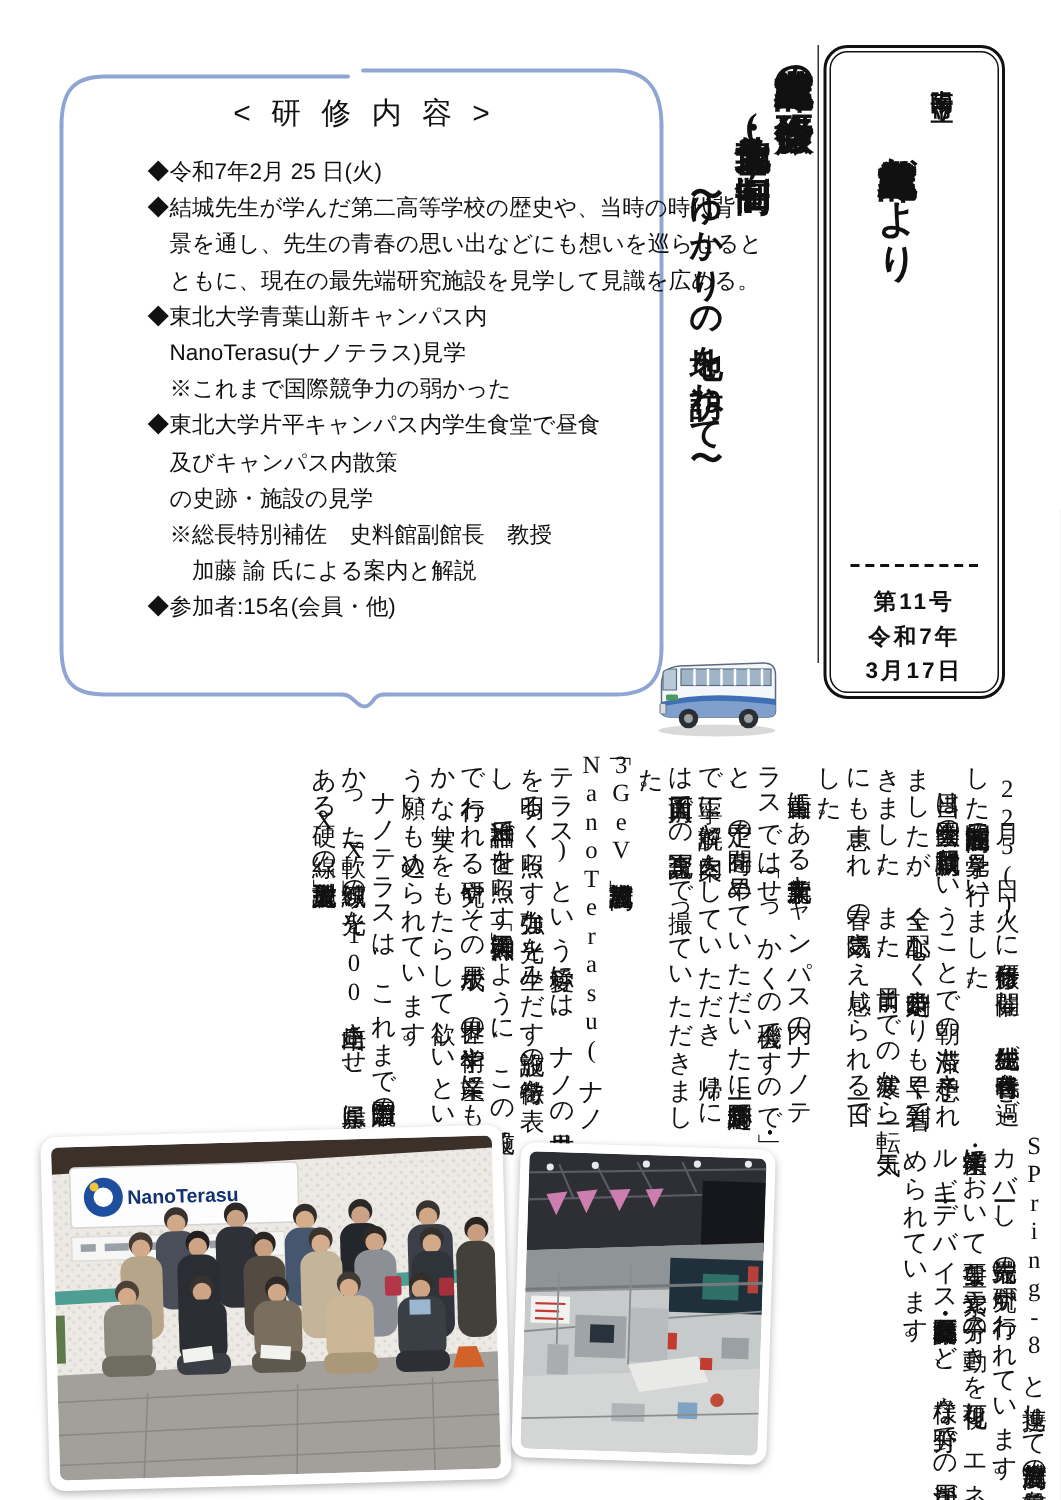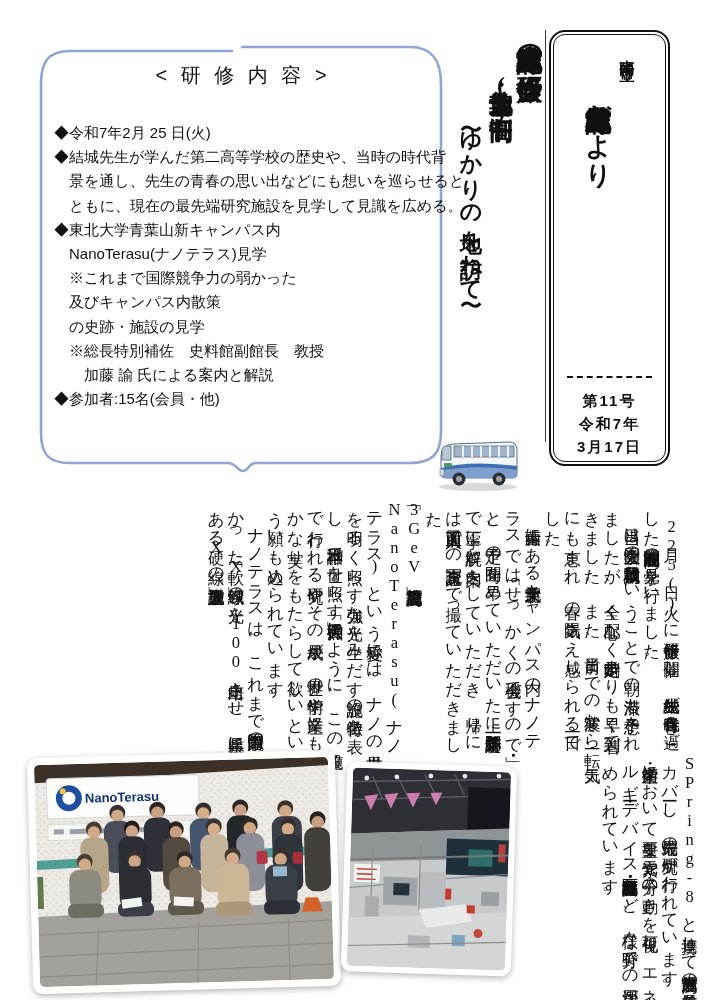--- a/index.html
+++ b/index.html
@@ -7,22 +7,22 @@
     position:relative; width:707px; height:1000px; margin:0 auto;
     background:#ffffff; overflow:hidden;
     font-family:"Liberation Sans", sans-serif; color:#111;
   }
   .vtext { writing-mode:vertical-rl; text-orientation:upright; }
 
   
   .program-box { position:absolute; left:34px; top:38px; width:414px; height:440px; }
   .program-frame { position:absolute; left:0; top:0; }
   .pb-content { position:absolute; left:20px; top:24px; width:378px; }
-  .pb-title { text-align:center; font-size:20px; letter-spacing:4px; margin-bottom:32px; }
-  .pb-line { font-size:15px; line-height:24.2px; white-space:pre; }
+  .pb-title { text-align:center; font-size:20px; letter-spacing:4px; margin-bottom:14px; }
+  .pb-line { font-size:15px; line-height:24.2px; white-space:pre;margin-left:44px; }
 
   
   .headline {
     position:absolute; top:26px; left:452px; width:92px; height:436px;
     font-family:"Liberation Serif", serif; font-weight:bold;
   }
   .headline div { line-height:29px; }
   .h1 { font-size:26px; }
   .h2 { font-size:24px; padding-top:46px; }
   .h3 { font-size:22px; padding-top:88px; }
@@ -79,20 +79,21 @@
       <div class="pb-title">&lt; 研 修 内 容 &gt;</div>
       <div class="pb-lines">
 
       <div class="pb-line">◆令和7年2月 25 日(火)</div>
           <div class="pb-line">◆結城先生が学んだ第二高等学校の歴史や、当時の時代背</div>
           <div class="pb-line">　景を通し、先生の青春の思い出などにも想いを巡らせると</div>
           <div class="pb-line">　ともに、現在の最先端研究施設を見学して見識を広める。</div>
           <div class="pb-line">◆東北大学青葉山新キャンパス内</div>
           <div class="pb-line">　NanoTerasu(ナノテラス)見学</div>
           <div class="pb-line">　※これまで国際競争力の弱かった</div>
+          <div class="pb-line">◆東北大学片平キャンパス内学生食堂で昼食</div>
           <div class="pb-line">　及びキャンパス内散策</div>
           <div class="pb-line">　の史跡・施設の見学</div>
           <div class="pb-line">　※総長特別補佐　史料館副館長　教授</div>
           <div class="pb-line">　　加藤 諭 氏による案内と解説</div>
           <div class="pb-line">◆参加者:15名(会員・他)</div>
         </div>
     </div>
   </div>
 
   <div class="headline vtext">

